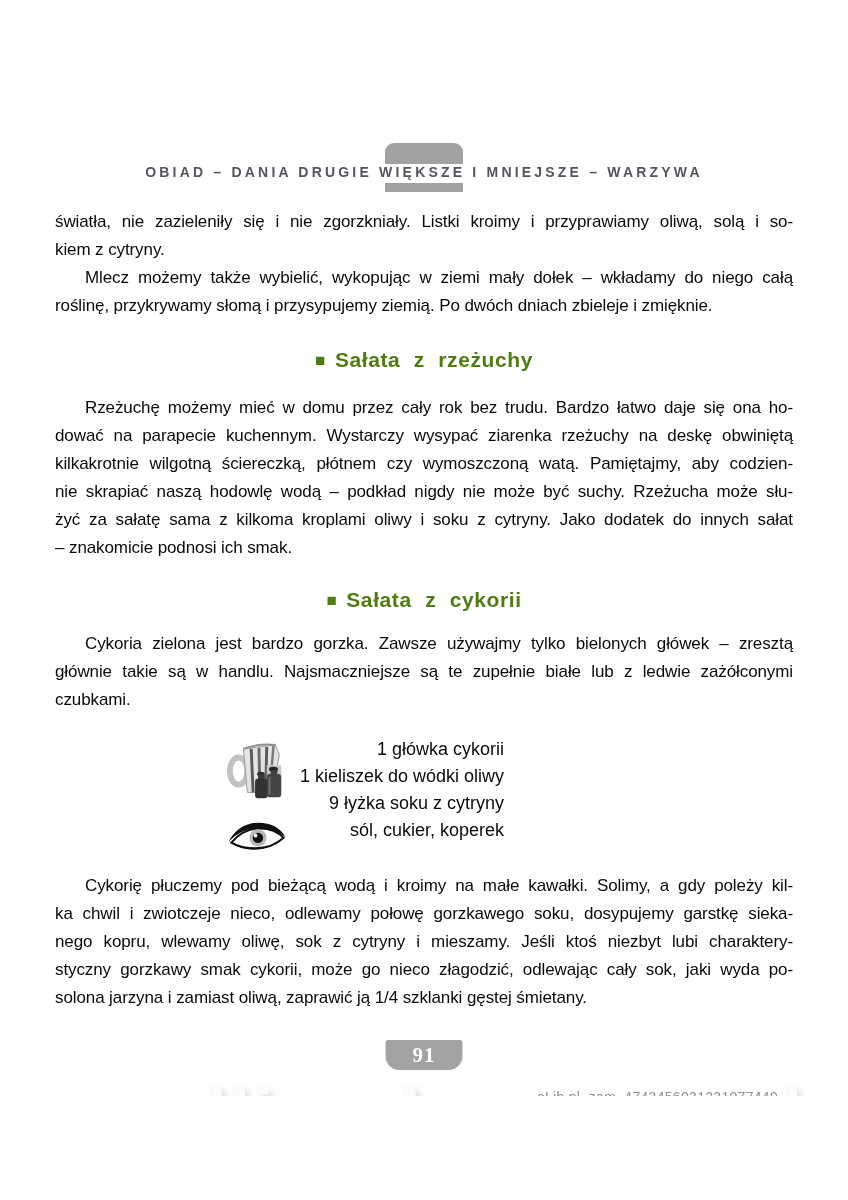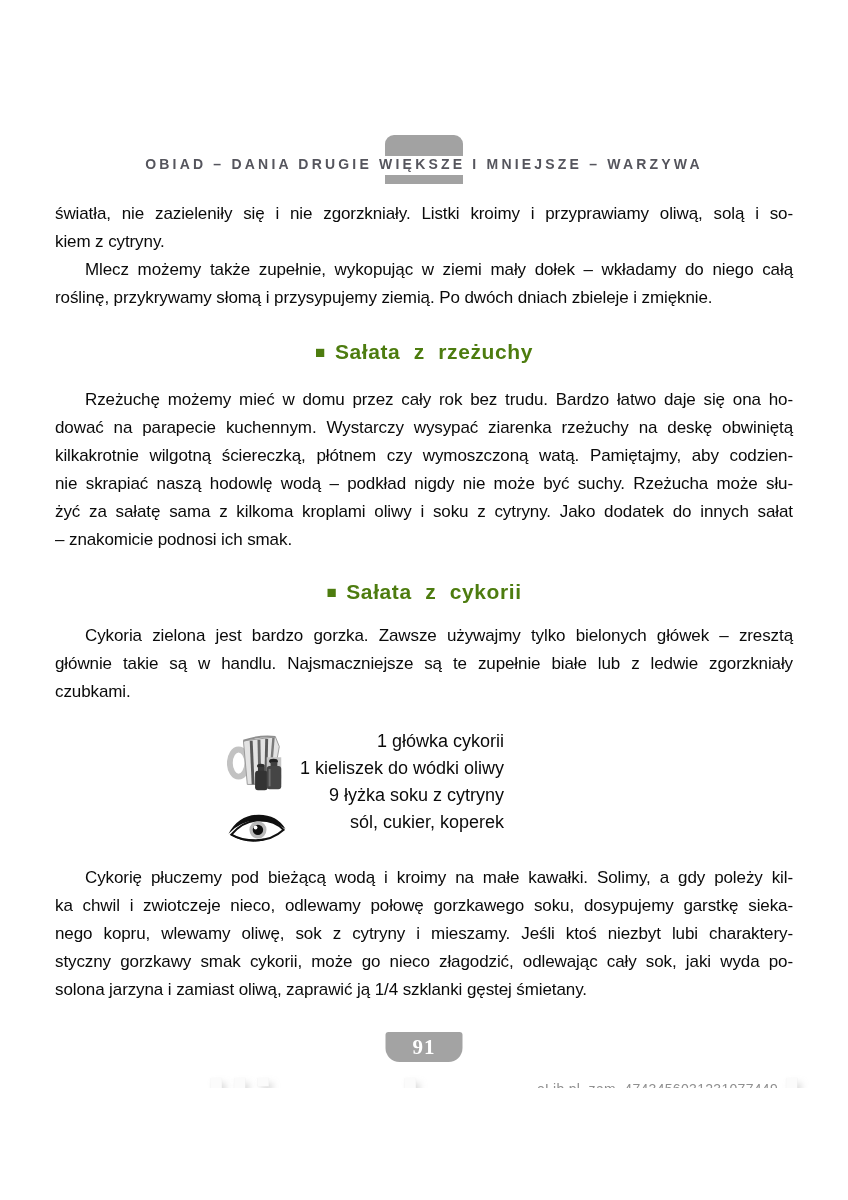--- a/index.html
+++ b/index.html
@@ -1,20 +1,20 @@
 <!DOCTYPE html>
 <html lang="pl"><head>
 <meta charset="utf-8">
 <style>
   html, body { margin: 0; padding: 0; background: #ffffff; }
   .page {
     position: relative;
     width: 848px;
     height: 1084px;
-    margin: 4px auto;
+    margin: 12px auto;
     background: #ffffff;
     overflow: hidden;
     font-family: "Liberation Sans", sans-serif;
     color: #0a0a0a;
   }
 
   
   .hdr { position: absolute; top: 131px; left: 0; width: 100%; height: 52px; }
   .hdr-tab {
     position: absolute; top: 0; left: 50%; transform: translateX(-50%);
@@ -96,40 +96,40 @@
   </div>
 
   <div class="content">
 
     <div class="para">
         <div>światła, nie zazieleniły się i nie zgorzkniały. Listki kroimy i przyprawiamy oliwą, solą i so-</div>
         <div>kiem z cytryny.</div>
       </div>
 
     <div class="para indent">
-        <div>Mlecz możemy także zupełnie, wykopując w ziemi mały dołek – wkładamy do niego całą</div>
+        <div>Mlecz możemy także wybielić, wykopując w ziemi mały dołek – wkładamy do niego całą</div>
         <div>roślinę, przykrywamy słomą i przysypujemy ziemią. Po dwóch dniach zbieleje i zmięknie.</div>
       </div>
 
     <h2 class="recipe-title mt-h1"><span class="sq">■</span><span>Sałata z rzeżuchy</span></h2>
 
     <div class="para indent mt-p3">
         <div>Rzeżuchę możemy mieć w domu przez cały rok bez trudu. Bardzo łatwo daje się ona ho-</div>
         <div>dować na parapecie kuchennym. Wystarczy wysypać ziarenka rzeżuchy na deskę obwiniętą</div>
         <div>kilkakrotnie wilgotną ściereczką, płótnem czy wymoszczoną watą. Pamiętajmy, aby codzien-</div>
         <div>nie skrapiać naszą hodowlę wodą – podkład nigdy nie może być suchy. Rzeżucha może słu-</div>
         <div>żyć za sałatę sama z kilkoma kroplami oliwy i soku z cytryny. Jako dodatek do innych sałat</div>
         <div>– znakomicie podnosi ich smak.</div>
       </div>
 
     <h2 class="recipe-title mt-h2"><span class="sq">■</span><span>Sałata z cykorii</span></h2>
 
     <div class="para indent mt-p4">
         <div>Cykoria zielona jest bardzo gorzka. Zawsze używajmy tylko bielonych główek – zresztą</div>
-        <div>głównie takie są w handlu. Najsmaczniejsze są te zupełnie białe lub z ledwie zgorzkniały</div>
+        <div>głównie takie są w handlu. Najsmaczniejsze są te zupełnie białe lub z ledwie zażółconymi</div>
         <div>czubkami.</div>
       </div>
 
     <div class="ingredients mt-ing">
       <svg class="icon-pitcher" viewBox="0 0 60 66" xmlns="http://www.w3.org/2000/svg">
         <ellipse cx="11" cy="30" rx="9" ry="14" fill="none" stroke="#c2c2c2" stroke-width="6"></ellipse>
         <polygon points="16,7 49,3 53,13 46,52 20,52" fill="#e3e3e3" stroke="#9a9a9a" stroke-width="1"></polygon>
         <path d="M16,7 Q33,1 49,3" fill="none" stroke="#8f8f8f" stroke-width="2"></path>
         <path d="M24,7 L26,52" stroke="#5a5a5a" stroke-width="3"></path>
         <path d="M32,6 L33,52" stroke="#6a6a6a" stroke-width="3"></path>

